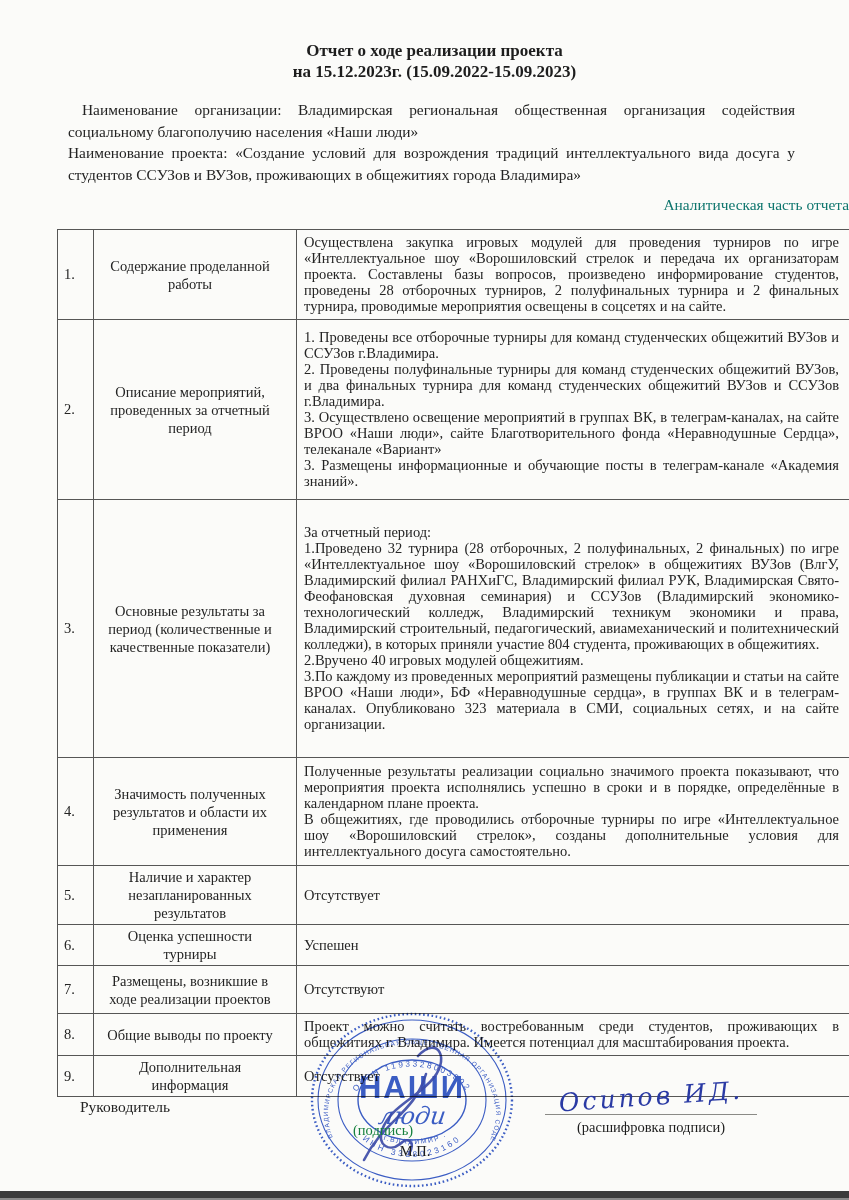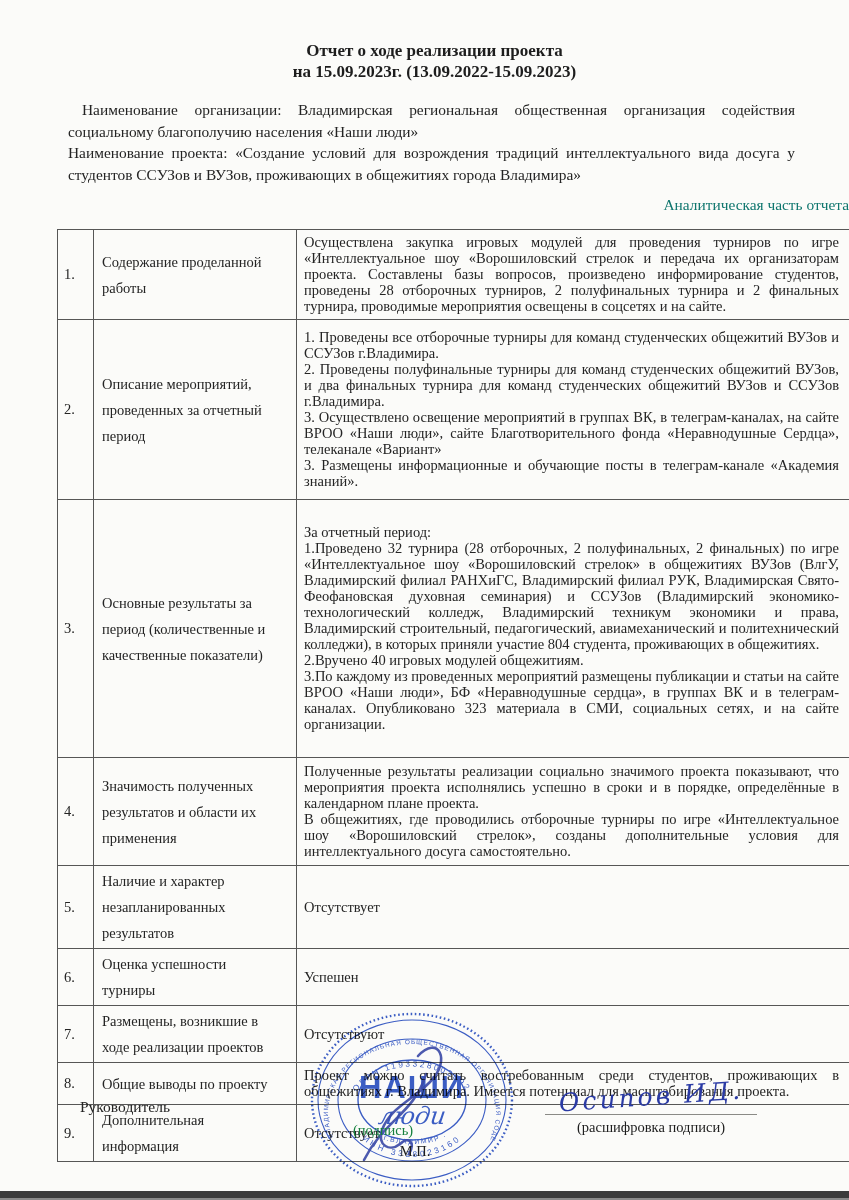--- a/index.html
+++ b/index.html
@@ -18,21 +18,21 @@
 
   .section-heading{margin-top:11px;text-align:right;font-size:15.4px;color:#0f766e;}
 
   table.report{
     border-collapse:collapse;table-layout:fixed;
     margin:15px 0 0 57px;width:738px;
     font-size:14.5px;color:#242424;
   }
   table.report td{border:1px solid #565656;vertical-align:middle;overflow:hidden;}
   td.num{width:27px;padding:0 2px 0 6px;vertical-align:middle;}
-  td.label{width:176px;padding:2px 18px 2px 8px;line-height:26px;}
+  td.label{width:176px;padding:2px 18px 2px 8px;line-height:18px;text-align:center;}
   td.content{width:535px;padding:1px 21px 2px 7px;vertical-align:top;
     text-align:justify;white-space:pre-line;line-height:16px;}
   tbody tr:nth-child(1){height:90px;}
   tbody tr:nth-child(2){height:180px;}
   tbody tr:nth-child(3){height:258px;}
   tbody tr:nth-child(4){height:108px;}
   tbody tr:nth-child(5){height:55px;}
   tbody tr:nth-child(6){height:40px;}
   tbody tr:nth-child(7){height:48px;}
   tbody tr:nth-child(8){height:42px;}
@@ -60,21 +60,21 @@
   .bottom-band{position:absolute;left:0;top:1191px;width:849px;height:7px;background:#3b3b3b;}
   .bottom-band2{position:absolute;left:0;top:1198px;width:849px;height:2px;background:#8a8a8a;}
 </style>
 </head>
 <body>
 
 <div class="page">
 
   <div class="title">
     <div>Отчет о ходе реализации проекта</div>
-    <div>на 15.09.2023г. (13.09.2022-15.09.2023)</div>
+    <div>на 15.12.2023г. (15.09.2022-15.09.2023)</div>
   </div>
 
   <div class="intro">
     <p class="first">Наименование организации: Владимирская региональная общественная организация содействия социальному благополучию населения «Наши люди»</p>
     <p>Наименование проекта: «Создание условий для возрождения традиций интеллектуального вида досуга у студентов ССУЗов и ВУЗов, проживающих в общежитиях города Владимира»</p>
   </div>
 
   <div class="section-heading">Аналитическая часть отчета</div>
 
   <table class="report">

